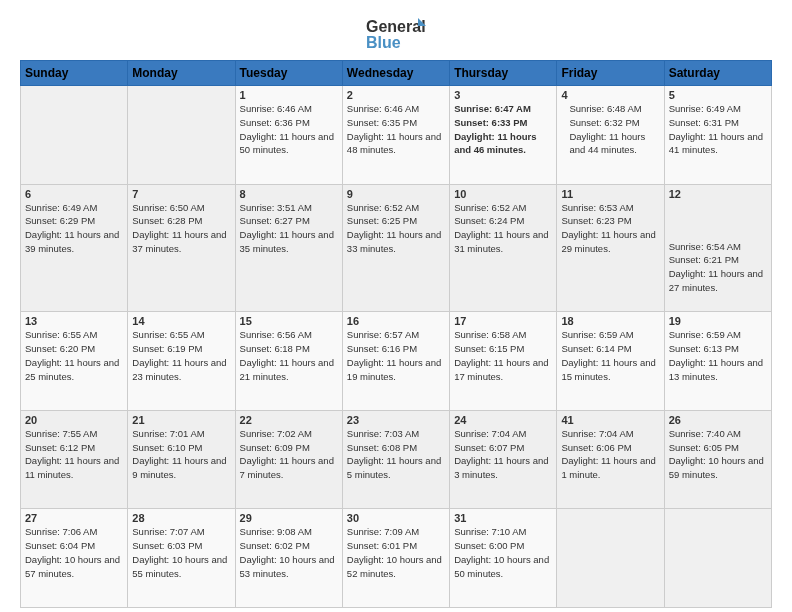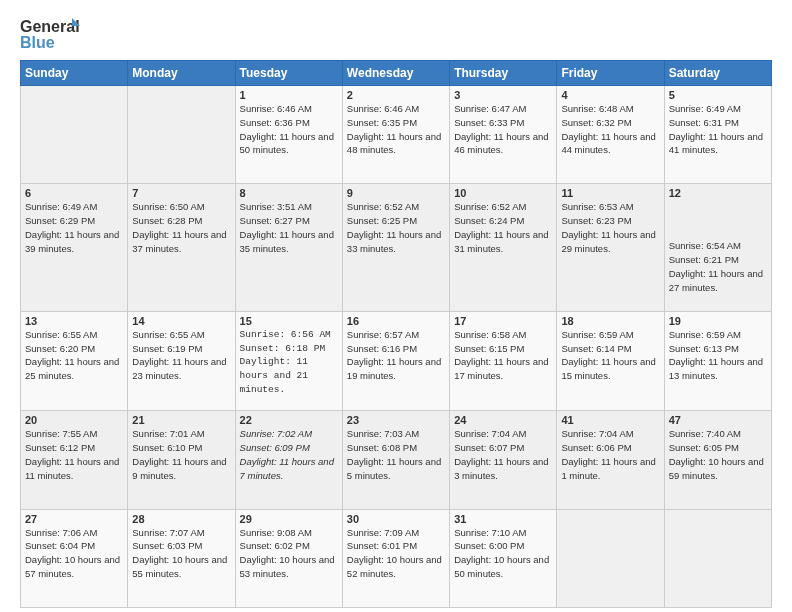--- a/index.html
+++ b/index.html
@@ -9,20 +9,21 @@
       width: 792px;
       height: 612px;
       overflow: hidden;
     }
     .page {
       width: 792px;
       height: 612px;
       padding: 16px 20px 4px 20px;
       display: flex;
       flex-direction: column;
+      align-items: center;
     }
     .header {
       display: flex;
       justify-content: space-between;
       align-items: flex-start;
       margin-bottom: 8px;
     }
     .logo {
       display: flex;
       align-items: center;
@@ -43,21 +44,21 @@
     }
     .calendar {
       flex: 1;
       border: 1px solid #ccc;
       border-collapse: collapse;
       width: 100%;
       table-layout: fixed;
     }
     .calendar th {
       background: #3a7abf;
-      color: #ffffff;
+      color: #000000;
       font-size: 12px;
       font-weight: bold;
       padding: 5px 4px;
       text-align: left;
       border: 1px solid #2a6aaf;
     }
     .calendar td {
       border: 1px solid #ccc;
       vertical-align: top;
       padding: 3px 4px;
@@ -120,27 +121,27 @@
 Daylight: 11 hours and 50 minutes.</div>
           </td>
           <td>
             <span class="day-num">2</span>
             <div class="day-detail" style="white-space: pre-line;">Sunrise: 6:46 AM
 Sunset: 6:35 PM
 Daylight: 11 hours and 48 minutes.</div>
           </td>
           <td>
             <span class="day-num">3</span>
-            <div class="day-detail" style="white-space: pre-line;">Sunrise: 6:47 AM
+            <div class="day-detail" style="white-space: pre-line; font-weight: bold;">Sunrise: 6:47 AM
 Sunset: 6:33 PM
 Daylight: 11 hours and 46 minutes.</div>
           </td>
           <td>
             <span class="day-num">4</span>
-            <div class="day-detail" style="white-space: pre-line;">Sunrise: 6:48 AM
+            <div class="day-detail" style="white-space: pre-line; margin-left: 8px;">Sunrise: 6:48 AM
 Sunset: 6:32 PM
 Daylight: 11 hours and 44 minutes.</div>
           </td>
           <td>
             <span class="day-num">5</span>
             <div class="day-detail" style="white-space: pre-line;">Sunrise: 6:49 AM
 Sunset: 6:31 PM
 Daylight: 11 hours and 41 minutes.</div>
           </td>
         </tr>
@@ -196,21 +197,21 @@
 Daylight: 11 hours and 25 minutes.</div>
           </td>
           <td>
             <span class="day-num">14</span>
             <div class="day-detail" style="white-space: pre-line;">Sunrise: 6:55 AM
 Sunset: 6:19 PM
 Daylight: 11 hours and 23 minutes.</div>
           </td>
           <td>
             <span class="day-num">15</span>
-            <div class="day-detail" style="white-space: pre-line; font-family: Liberation Mono, monospace;">Sunrise: 6:56 AM
+            <div class="day-detail" style="white-space: pre-line;">Sunrise: 6:56 AM
 Sunset: 6:18 PM
 Daylight: 11 hours and 21 minutes.</div>
           </td>
           <td>
             <span class="day-num">16</span>
             <div class="day-detail" style="white-space: pre-line;">Sunrise: 6:57 AM
 Sunset: 6:16 PM
 Daylight: 11 hours and 19 minutes.</div>
           </td>
           <td>
@@ -240,21 +241,21 @@
 Daylight: 11 hours and 11 minutes.</div>
           </td>
           <td>
             <span class="day-num">21</span>
             <div class="day-detail" style="white-space: pre-line;">Sunrise: 7:01 AM
 Sunset: 6:10 PM
 Daylight: 11 hours and 9 minutes.</div>
           </td>
           <td>
             <span class="day-num">22</span>
-            <div class="day-detail" style="white-space: pre-line; font-style: italic;">Sunrise: 7:02 AM
+            <div class="day-detail" style="white-space: pre-line;">Sunrise: 7:02 AM
 Sunset: 6:09 PM
 Daylight: 11 hours and 7 minutes.</div>
           </td>
           <td>
             <span class="day-num">23</span>
             <div class="day-detail" style="white-space: pre-line;">Sunrise: 7:03 AM
 Sunset: 6:08 PM
 Daylight: 11 hours and 5 minutes.</div>
           </td>
           <td>
@@ -263,21 +264,21 @@
 Sunset: 6:07 PM
 Daylight: 11 hours and 3 minutes.</div>
           </td>
           <td>
             <span class="day-num">41</span>
             <div class="day-detail" style="white-space: pre-line;">Sunrise: 7:04 AM
 Sunset: 6:06 PM
 Daylight: 11 hours and 1 minute.</div>
           </td>
           <td>
-            <span class="day-num">47</span>
+            <span class="day-num">26</span>
             <div class="day-detail" style="white-space: pre-line;">Sunrise: 7:40 AM
 Sunset: 6:05 PM
 Daylight: 10 hours and 59 minutes.</div>
           </td>
         </tr>
         <tr>
           <td>
             <span class="day-num">27</span>
             <div class="day-detail" style="white-space: pre-line;">Sunrise: 7:06 AM
 Sunset: 6:04 PM

